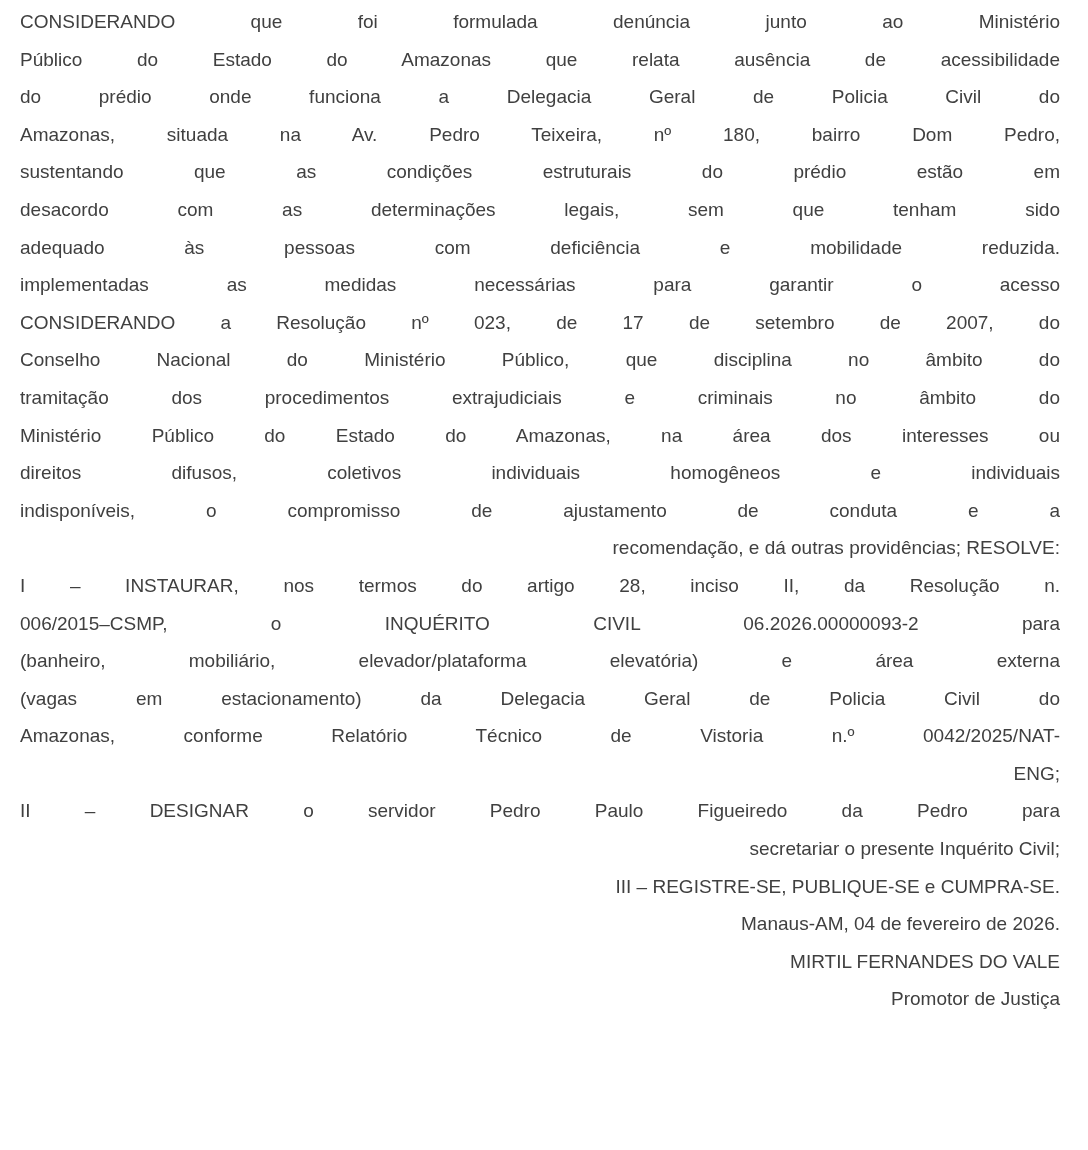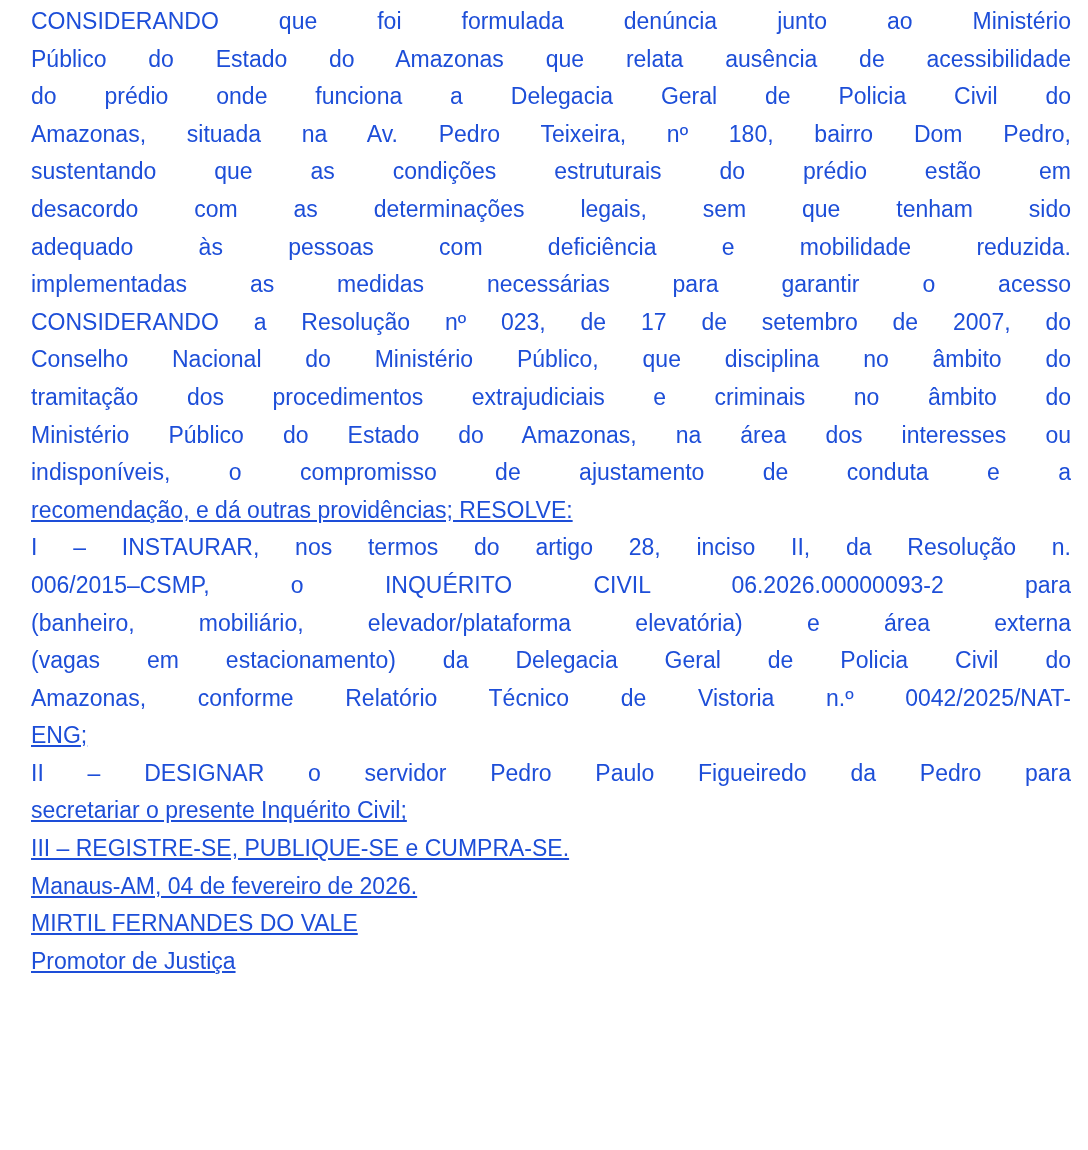--- a/index.html
+++ b/index.html
@@ -8,60 +8,60 @@
     background: #ffffff;
   }
   body {
     width: 1088px;
     height: 1150px;
     overflow: hidden;
     position: relative;
   }
   .page {
     position: absolute;
-    left: 31px;
+    left: 20px;
     top: 3px;
     width: 1040px;
     font-family: "Liberation Sans", sans-serif;
-    font-size: 23px;
+    font-size: 19px;
     line-height: 37.6px;
-    color: #1d4ed8;
+    color: #404040;
   }
   .ln {
     display: block;
     white-space: nowrap;
     height: 37.6px;
   }
   .ln.j {
     text-align: justify;
     text-align-last: justify;
     white-space: normal;
     overflow: hidden;
   }
   .ln.l {
-    text-align: left;
-    text-decoration: underline;
+    text-align: right;
   }
 </style>
 </head>
 <body>
 
 <div class="page" id="page">
   <div class="ln j">CONSIDERANDO que foi formulada denúncia junto ao Ministério</div>
   <div class="ln j">Público do Estado do Amazonas que relata ausência de acessibilidade</div>
   <div class="ln j">do prédio onde funciona a Delegacia Geral de Policia Civil do</div>
   <div class="ln j">Amazonas, situada na Av. Pedro Teixeira, nº 180, bairro Dom Pedro,</div>
   <div class="ln j">sustentando que as condições estruturais do prédio estão em</div>
   <div class="ln j">desacordo com as determinações legais, sem que tenham sido</div>
   <div class="ln j">adequado às pessoas com deficiência e mobilidade reduzida.</div>
   <div class="ln j">implementadas as medidas necessárias para garantir o acesso</div>
   <div class="ln j">CONSIDERANDO a Resolução nº 023, de 17 de setembro de 2007, do</div>
   <div class="ln j">Conselho Nacional do Ministério Público, que disciplina no âmbito do</div>
   <div class="ln j">tramitação dos procedimentos extrajudiciais e criminais no âmbito do</div>
   <div class="ln j">Ministério Público do Estado do Amazonas, na área dos interesses ou</div>
+  <div class="ln j">direitos difusos, coletivos individuais homogêneos e individuais</div>
   <div class="ln j">indisponíveis, o compromisso de ajustamento de conduta e a</div>
   <div class="ln l">recomendação, e dá outras providências; RESOLVE:</div>
   <div class="ln j">I – INSTAURAR, nos termos do artigo 28, inciso II, da Resolução n.</div>
   <div class="ln j">006/2015–CSMP, o INQUÉRITO CIVIL 06.2026.00000093-2 para</div>
   <div class="ln j">(banheiro, mobiliário, elevador/plataforma elevatória) e área externa</div>
   <div class="ln j">(vagas em estacionamento) da Delegacia Geral de Policia Civil do</div>
   <div class="ln j">Amazonas, conforme Relatório Técnico de Vistoria n.º 0042/2025/NAT-</div>
   <div class="ln l">ENG;</div>
   <div class="ln j">II – DESIGNAR o servidor Pedro Paulo Figueiredo da Pedro para</div>
   <div class="ln l">secretariar o presente Inquérito Civil;</div>

